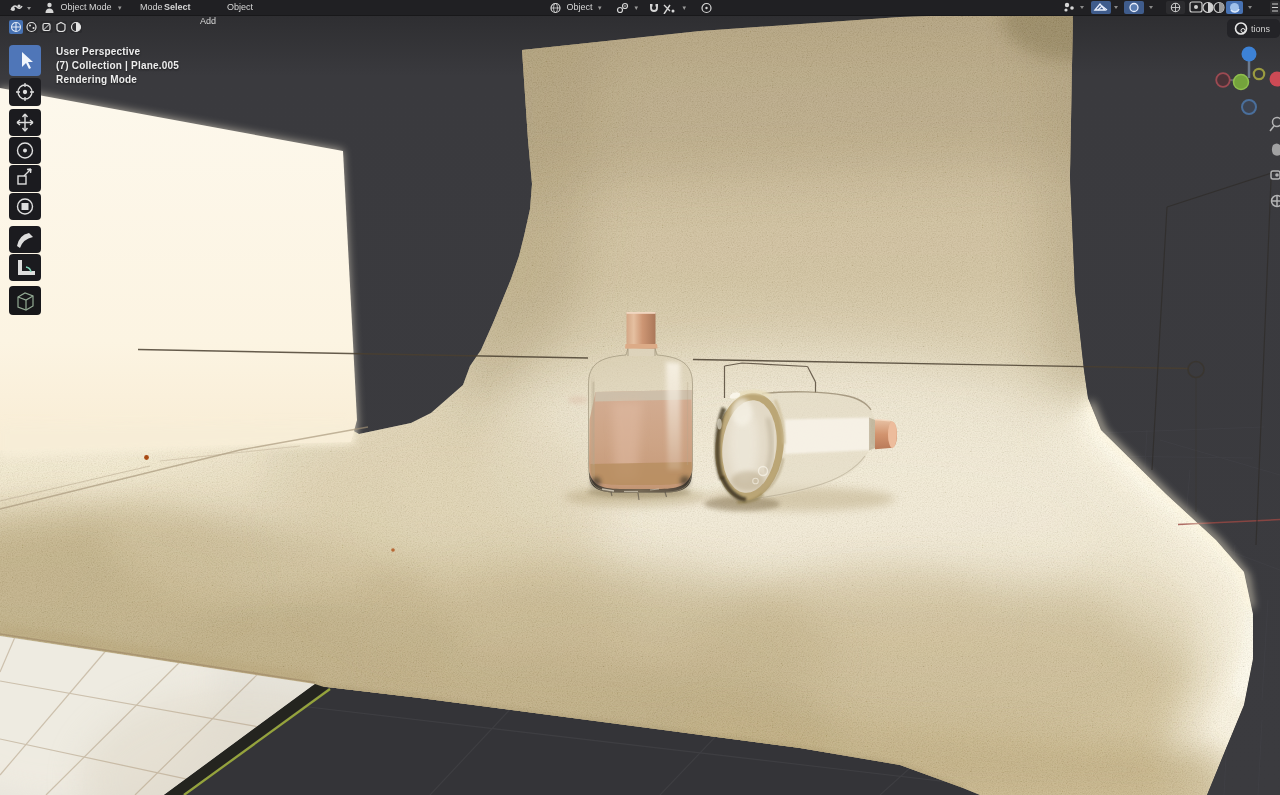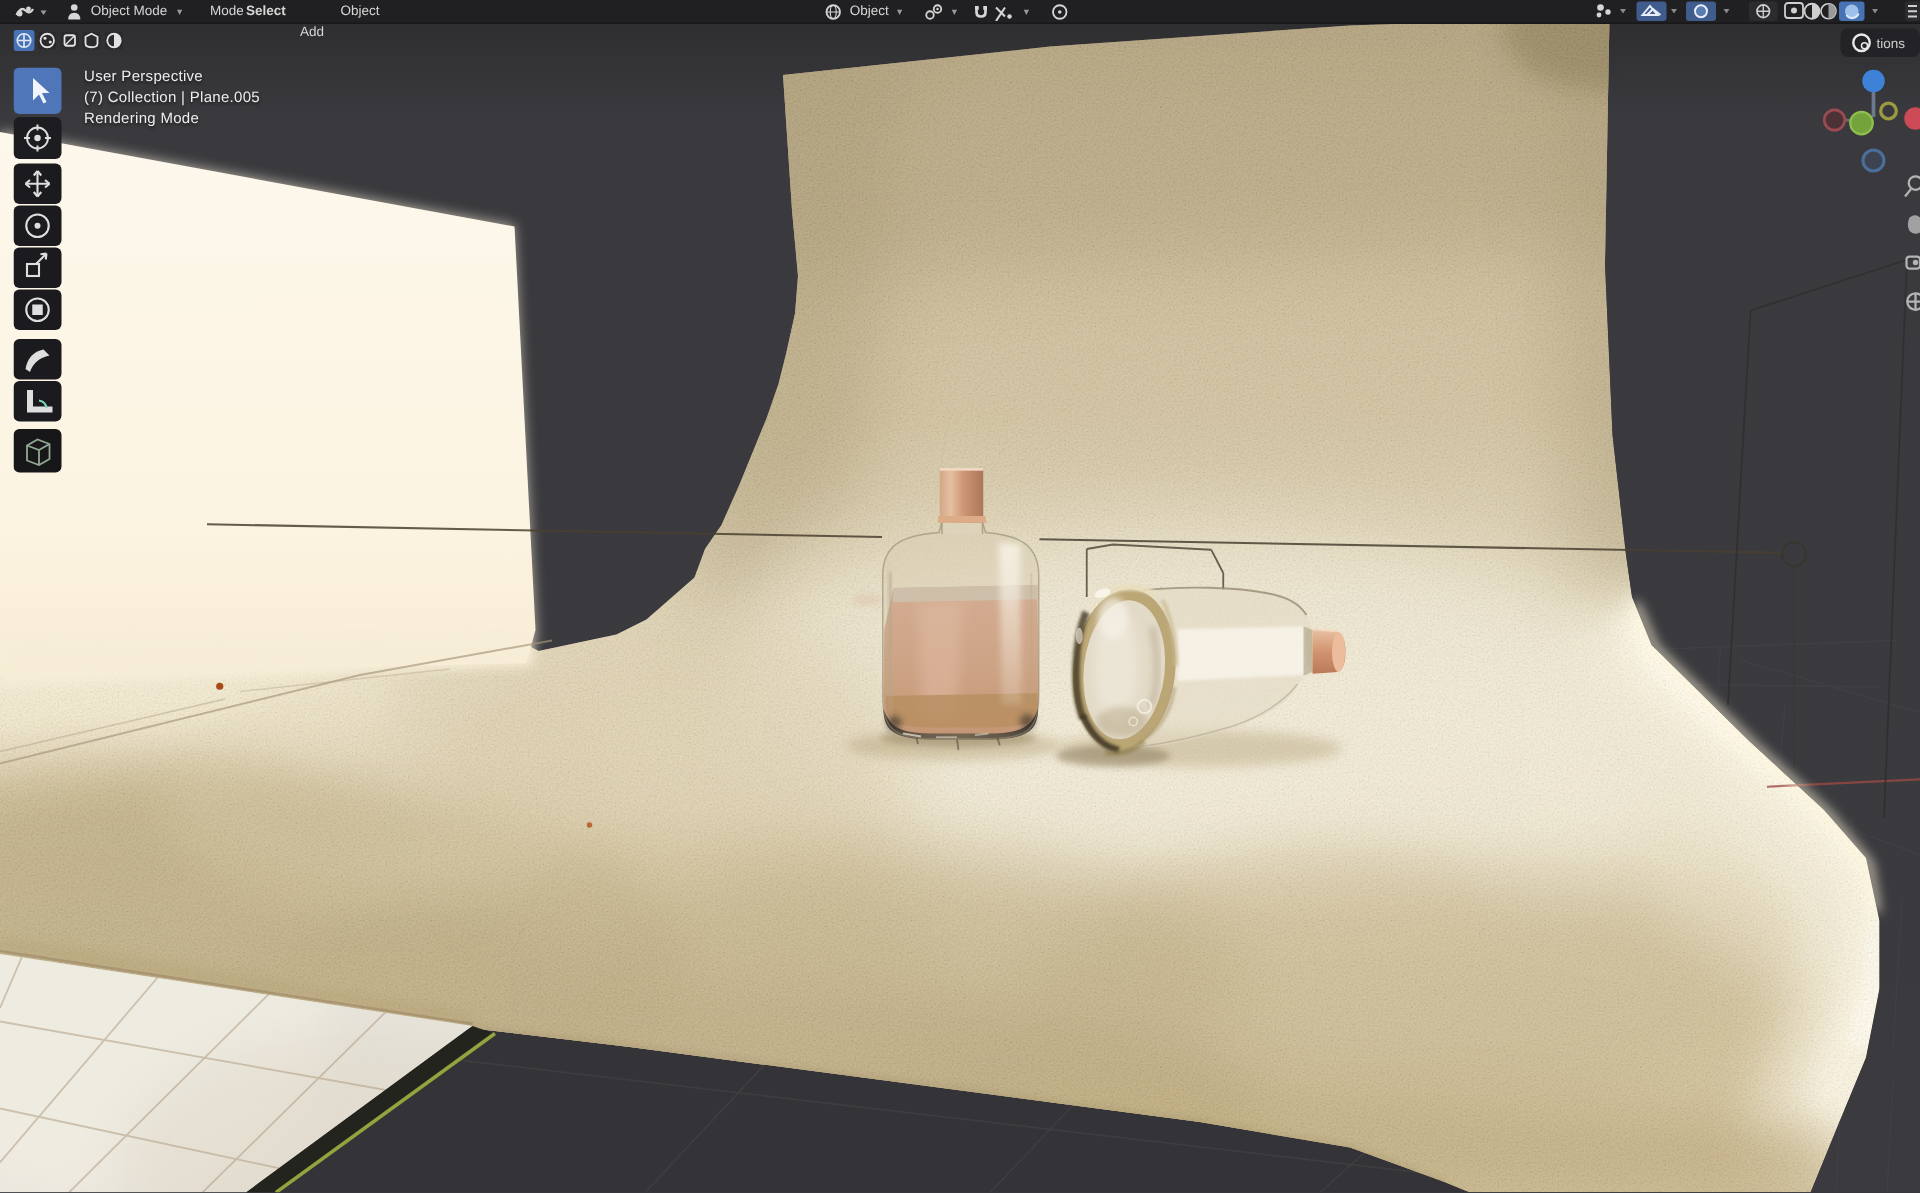--- a/index.html
+++ b/index.html
@@ -1,20 +1,20 @@
 <!DOCTYPE html>
 <html><head>
 <meta charset="utf-8">
 <style>
   html,body{margin:0;padding:0;background:#39393d;}
   #app{position:relative;width:1280px;height:795px;overflow:hidden;background:#3a3a3e;font-family:"Liberation Sans",sans-serif;}
   #scene{position:absolute;left:0;top:0;}
   .hdr{position:absolute;left:0;top:0;width:1280px;height:15px;background:#202023;border-bottom:1px solid #18181a;}
   .menu{position:absolute;top:1px;height:13px;line-height:13px;font-size:9px;color:#d6d6d6;}
-  .ovl{position:absolute;color:#ededed;font-size:10px;font-weight:normal;text-shadow:0 1px 2px rgba(0,0,0,.55);letter-spacing:.2px;}
+  .ovl{position:absolute;color:#ededed;font-size:10px;font-weight:bold;text-shadow:0 1px 2px rgba(0,0,0,.55);letter-spacing:.2px;}
 </style>
 </head>
 <body>
 <div id="app">
 <svg id="scene" width="1280" height="795" viewBox="0 0 1280 795">
 <defs>
   <linearGradient id="bgGrad" x1="0" y1="0" x2="0" y2="1">
     <stop offset="0" stop-color="#2e2e31"></stop>
     <stop offset="0.08" stop-color="#3a3a3e"></stop>
     <stop offset="1" stop-color="#3b3b3f"></stop>

